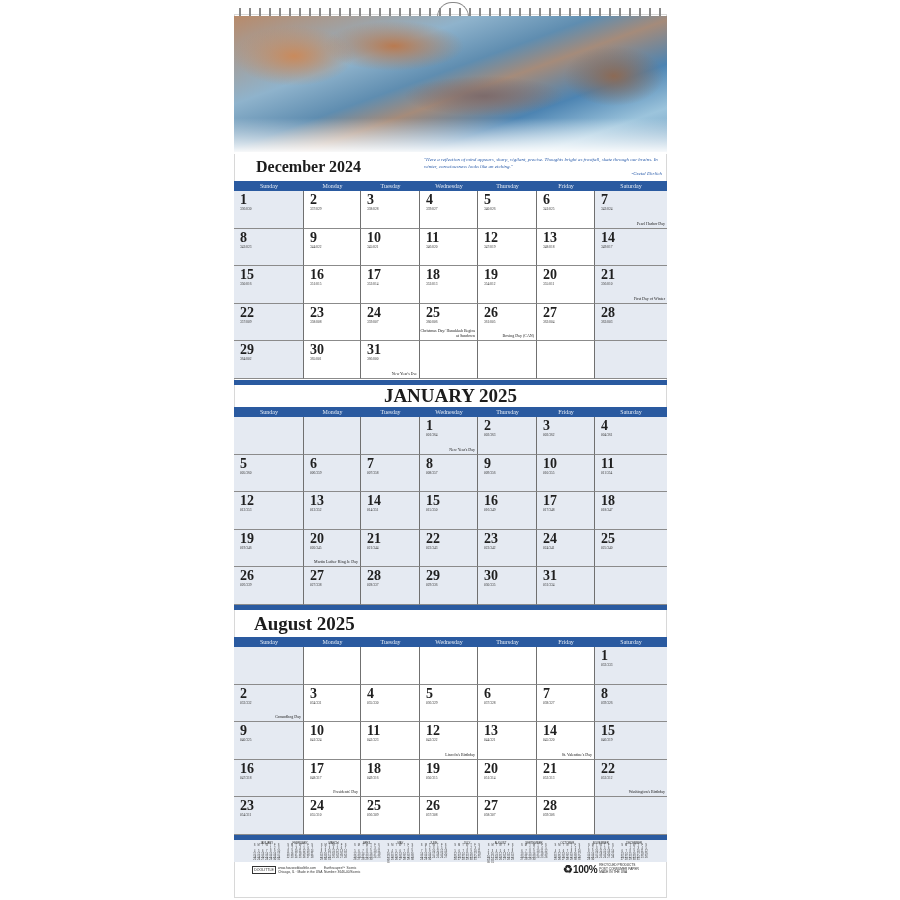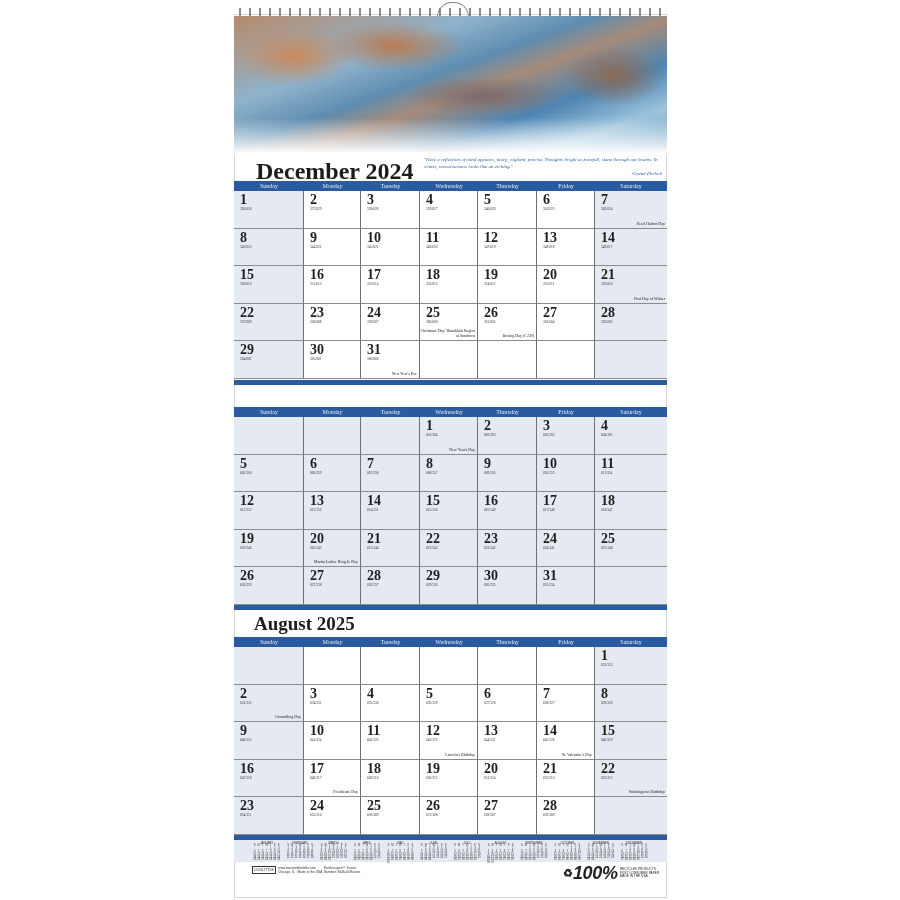--- a/index.html
+++ b/index.html
@@ -32,34 +32,34 @@
   .hol{position:absolute;right:2px;bottom:2px;font-size:4px;color:#222;text-align:right;line-height:5px;}
   .minis{position:absolute;left:234px;top:840px;width:433px;height:22px;background:#e5eaf2;display:flex;justify-content:space-around;padding:0 16px;box-sizing:border-box;}
   .mini{width:28px;font-size:2.6px;line-height:2.9px;color:#333;font-family:"Liberation Sans",sans-serif;}
   .mini .mn{text-align:center;font-size:2.8px;margin-top:2px;}
   .mini .wk{display:grid;grid-template-columns:repeat(7,1fr);text-align:center;}
   .footer{position:absolute;left:234px;top:862px;width:433px;height:36px;}
   .logo{position:absolute;left:18px;top:4px;width:22px;height:6px;border:1px solid #333;font-size:3.5px;line-height:6px;text-align:center;font-family:"Liberation Sans",sans-serif;color:#222;}
   .ftxt{position:absolute;font-size:3.3px;line-height:4px;color:#333;font-family:"Liberation Sans",sans-serif;}
   .recycle{position:absolute;left:329px;top:1px;font-family:"Liberation Sans",sans-serif;font-weight:bold;color:#222;display:flex;align-items:center;}
   .recycle .sym{font-size:11px;}
-  .recycle .pct{font-size:18px;letter-spacing:-0.3px;font-style:italic;}
+  .recycle .pct{font-size:10px;letter-spacing:-0.3px;}
   .recycle .rtxt{font-size:3.2px;line-height:3.6px;font-weight:normal;margin-left:2px;}
 </style>
 </head>
 <body>
 
 <div class="page"></div>
 <div class="spiral"></div>
 <div class="hanger"></div>
 <div class="photo"></div>
 <div class="photo-fade"></div>
 
 <div class="month" id="m0" style="top:152px;height:230px;">
-  <div class="mtitle" style="left:22px;top:6px;font-size:24px;">December 2024</div>
+  <div class="mtitle" style="left:22px;top:6px;font-size:16px;">December 2024</div>
   <div class="quote">
     <span>"Here a reflection of mind appears, sharp, vigilant, precise. Thoughts bright as frostfall, skate through our brains. In winter, consciousness looks like an etching."</span>
     <span class="author">-Gretel Ehrlich</span>
   </div>
   <div class="dayhdr" style="top:29px;">
       <div style="width: 70px;">Sunday</div>
       <div style="width: 57px;">Monday</div>
       <div style="width: 59px;">Tuesday</div>
       <div style="width: 58px;">Wednesday</div>
       <div style="width: 59px;">Thursday</div>
@@ -210,20 +210,21 @@
       </div>
       <div class="cell shade">
         <span class="dnum"></span>
         <span class="jul"></span>
       </div>
     </div>
 </div>
 
 <div class="month" id="m1" style="top:380px;height:228px;">
   <div class="topbar" style="top:0;"></div>
+  <div class="mtitle" style="left:0;width:433px;text-align:center;top:5px;font-size:19px;">JANUARY 2025</div>
   <div class="dayhdr" style="top:27px;">
       <div style="width: 70px;">Sunday</div>
       <div style="width: 57px;">Monday</div>
       <div style="width: 59px;">Tuesday</div>
       <div style="width: 58px;">Wednesday</div>
       <div style="width: 59px;">Thursday</div>
       <div style="width: 58px;">Friday</div>
       <div style="width: 72px;">Saturday</div>
     </div>
   <div class="grid" style="top:37px;">

